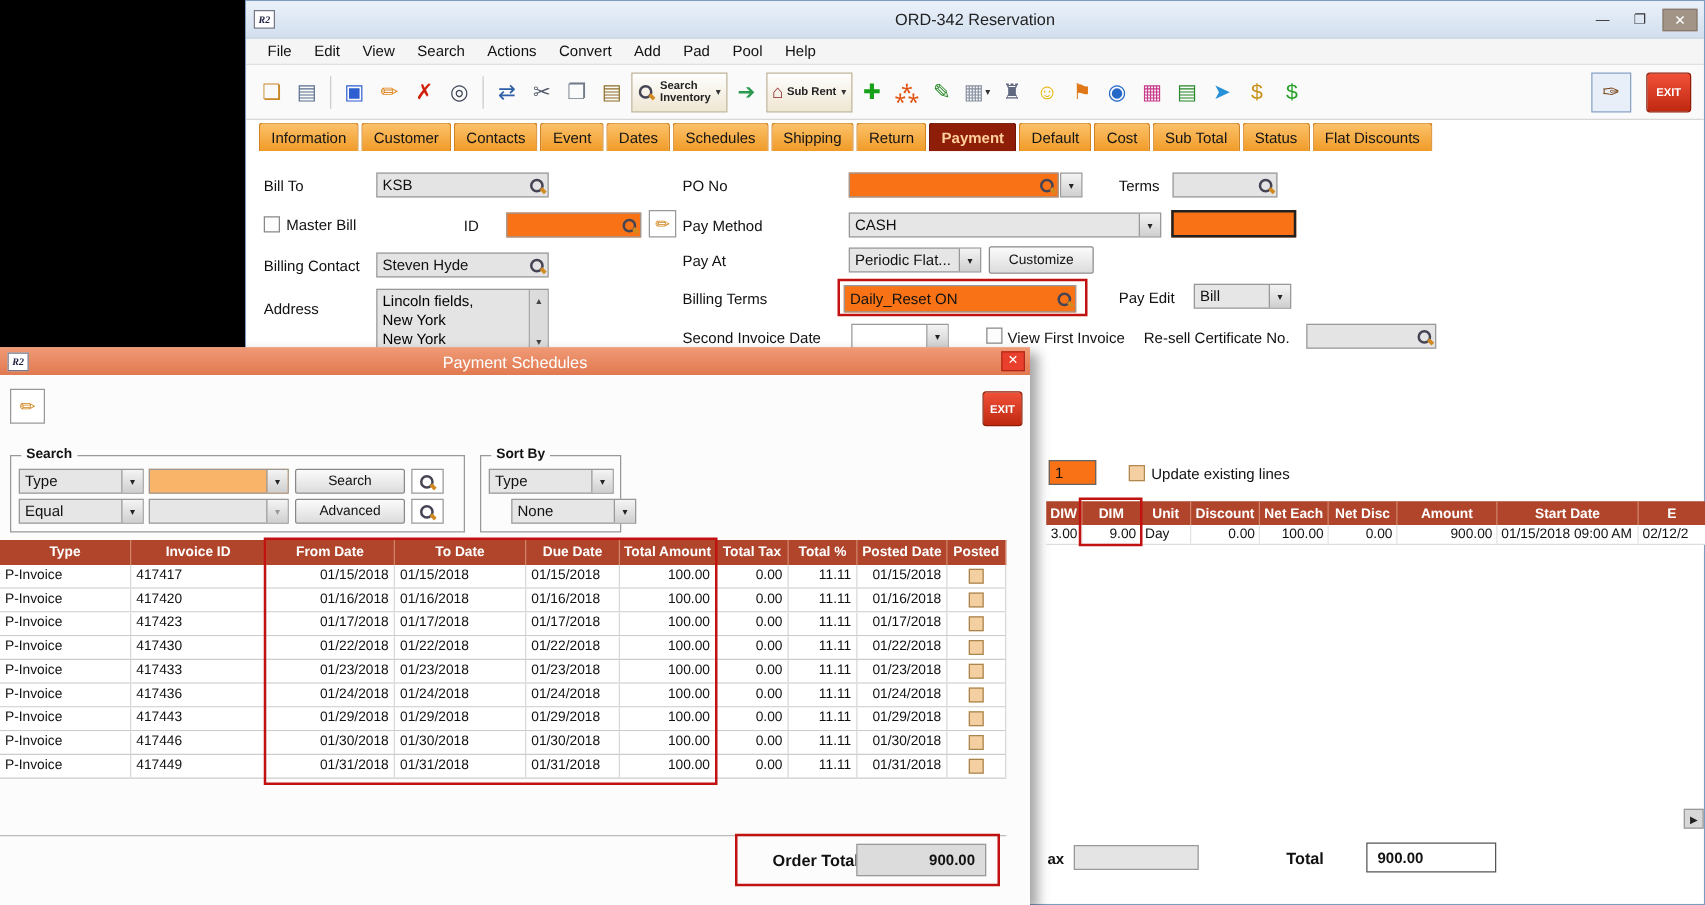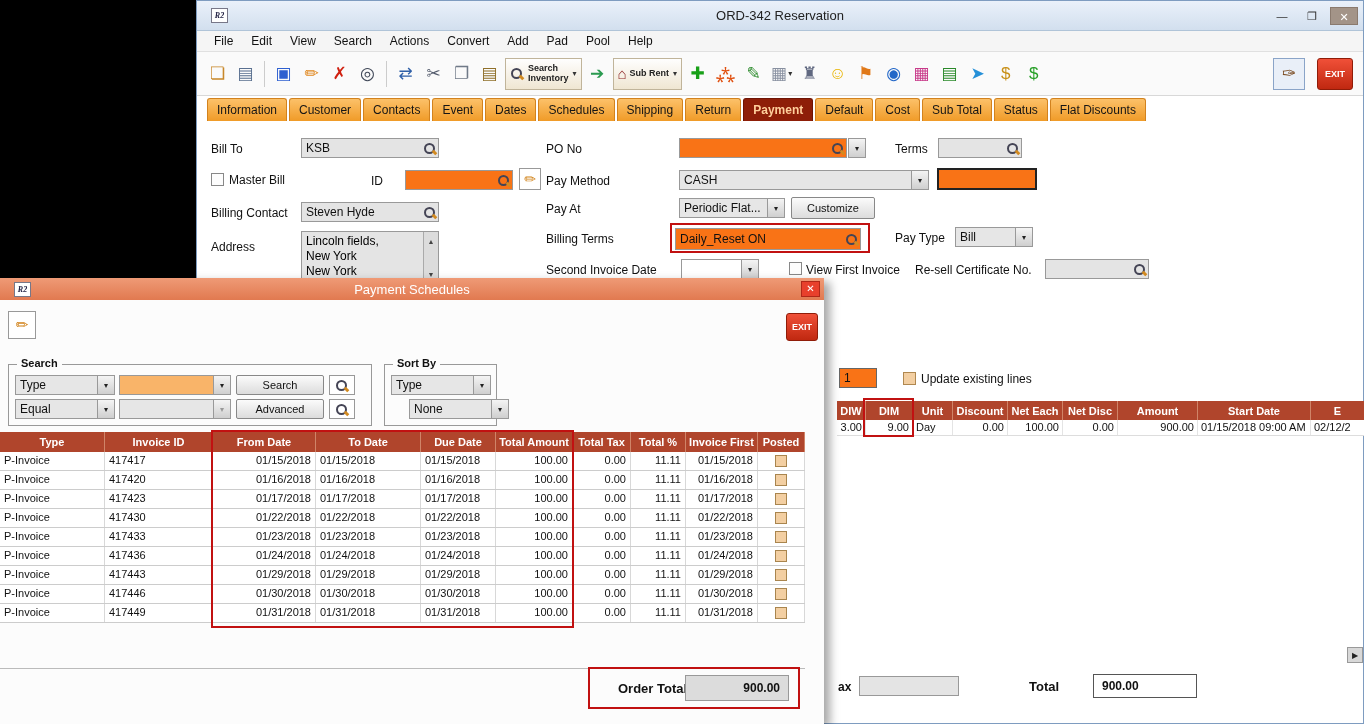--- a/index.html
+++ b/index.html
@@ -1,21 +1,21 @@
 <!DOCTYPE html>
 <html><head>
 <meta charset="utf-8">
 <style>
 *{box-sizing:border-box;margin:0;padding:0}
 html,body{width:1364px;height:724px}
 body{position:relative;font-family:"Liberation Sans",sans-serif;font-size:12px;background:#fff;overflow:hidden}
 .black{position:absolute;left:0;top:0;width:196px;height:278px;background:#000}
 .mw{position:absolute;left:196px;top:0;width:1168px;height:724px;background:#fff;border:1px solid #7e9cc0}
 .titlebar{position:absolute;left:0;top:0;right:0;height:30px;background:linear-gradient(#eaf1fa,#d2dfee);border-bottom:1px solid #b0c4d8;display:flex;align-items:center}
-.badge{width:17px;height:15px;background:#fff;border:1px solid #778;font:italic bold 8px "Liberation Serif",serif;color:#224;display:inline-flex;align-items:center;justify-content:center;margin-left:14px;z-index:2}
+.badge{width:17px;height:15px;background:#fff;border:1px solid #778;font:italic bold 8px "Liberation Serif",serif;color:#224;display:inline-flex;align-items:center;justify-content:center;margin-left:6px;z-index:2}
 .title{position:absolute;left:0;right:0;text-align:center;font-size:13px;color:#222}
 .win-controls{margin-left:auto;display:flex;align-items:center;gap:6px;margin-right:5px;z-index:2}
 .wc{width:24px;height:18px;text-align:center;font-size:11px;line-height:18px;color:#333}
 .wc.close{background:#a39488;color:#fff;border:1px solid #8a7a6e;width:28px}
 .menubar{position:absolute;left:0;top:30px;right:0;height:21px;background:#f5f5f5;border-bottom:1px solid #e0e0e0;display:flex;align-items:center;padding-left:8px}
 .menu-item{padding:2px 9px;font-size:12px;color:#111}
 .toolbar{position:absolute;left:0;top:51px;right:0;height:44px;background:#fafafa;border-bottom:1px solid #d8d8d8;display:flex;align-items:center}
 .tb-left{display:flex;align-items:center;padding-left:8px;gap:3px;flex:1}
 .tb-icon{width:25px;height:28px;display:inline-flex;align-items:center;justify-content:center;font-size:17px;position:relative}
 .tb-sep{width:1px;height:26px;background:#ccc;margin:0 3px}
@@ -220,21 +220,21 @@
       <div class="sb">
         <span>▲</span>
         <span>▼</span>
       </div>
     </div>
     <span class="lbl" style="left:349px;top:111px">Billing Terms</span>
     <div class="field white" style="left:478px;top:107px;width:186px;height:22px">
       <span class="val">Daily_Reset ON</span>
         <span class="mag"></span>
     </div>
-    <span class="lbl" style="left:698px;top:110px">Pay Type</span>
+    <span class="lbl" style="left:698px;top:110px">Pay Edit</span>
     <div class="combo" style="left:758px;top:106px;width:78px">
       <span class="val">Bill</span>
         <span class="arrow">▾</span>
     </div>
 
     <span class="lbl" style="left:349px;top:142px">Second Invoice Date</span>
     <div class="combo" style="left:484px;top:138px;width:78px;background:#fff">
       <span class="val"></span>
         <span class="arrow">▾</span>
     </div>
@@ -337,21 +337,21 @@
 
     <div class="sch-head" style="left:0;top:132px;width:805px">
         <span class="th" style="width: 105px;">Type</span>
         <span class="th" style="width: 108px;">Invoice ID</span>
         <span class="th" style="width: 103px;">From Date</span>
         <span class="th" style="width: 105px;">To Date</span>
         <span class="th" style="width: 75px;">Due Date</span>
         <span class="th" style="width: 77px;">Total Amount</span>
         <span class="th" style="width: 58px;">Total Tax</span>
         <span class="th" style="width: 55px;">Total %</span>
-        <span class="th" style="width: 72px;">Invoice First</span>
+        <span class="th" style="width: 72px;">Posted Date</span>
         <span class="th" style="width: 47px;">Posted</span>
       </div>
     <div class="sch-body" style="left:0;top:152px;width:805px">
         <div class="tr">
           <span class="td" style="width: 105px; text-align: left;">P-Invoice</span>
           <span class="td" style="width: 108px; text-align: left;">417417</span>
           <span class="td" style="width: 103px; text-align: right;">01/15/2018</span>
           <span class="td" style="width: 105px; text-align: left;">01/15/2018</span>
           <span class="td" style="width: 75px; text-align: left;">01/15/2018</span>
           <span class="td" style="width: 77px; text-align: right;">100.00</span>

